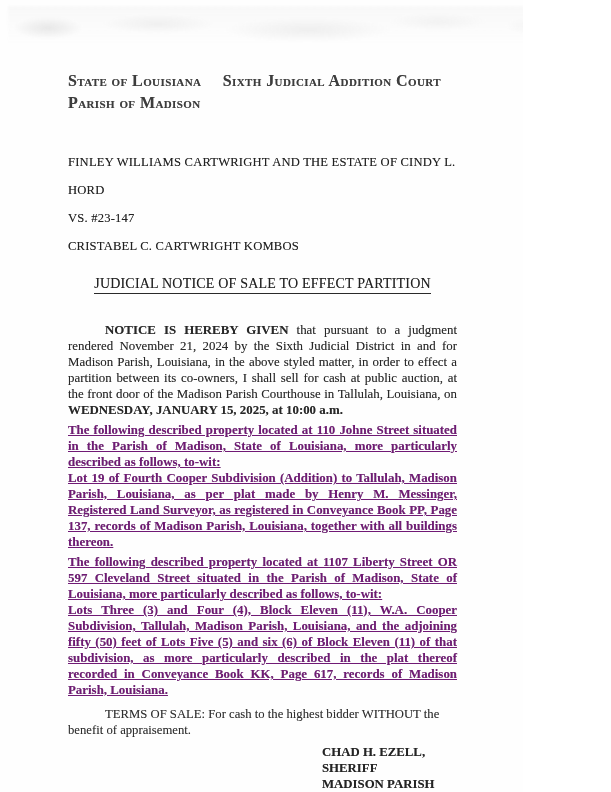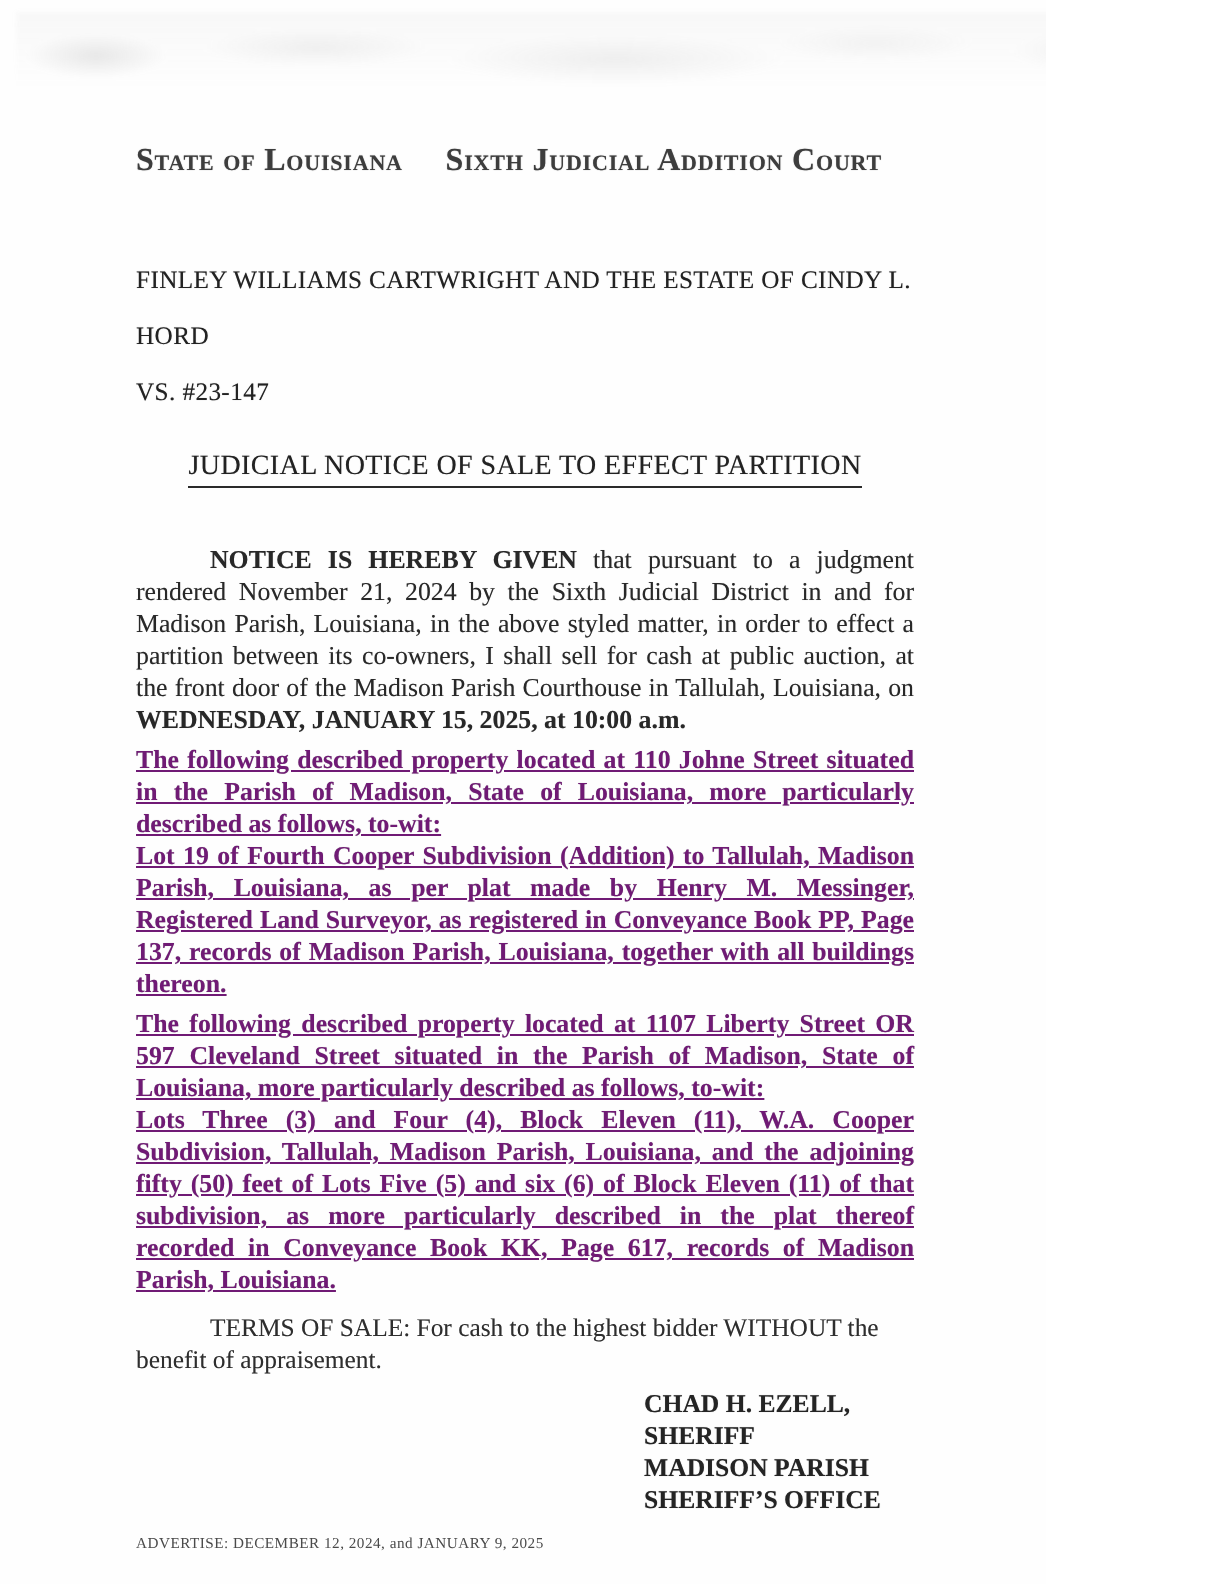--- a/index.html
+++ b/index.html
@@ -124,27 +124,29 @@
 </head>
 <body>
 
 <div class="page">
 
   <div class="scan-artifacts"></div>
 
   <div class="court-header">
     <div class="header-left">
       <div class="hdr-text">State of Louisiana</div>
+      <div class="hdr-text">Parish of Madison</div>
     </div>
     <div class="header-right hdr-text">Sixth Judicial Addition Court</div>
   </div>
 
   <div class="caption">
     <div class="caption-line">FINLEY WILLIAMS CARTWRIGHT AND THE ESTATE OF CINDY L. HORD</div>
     <div class="caption-line">VS. #23-147</div>
+    <div class="caption-line">CRISTABEL C. CARTWRIGHT KOMBOS</div>
   </div>
 
   <div class="title-wrap">
     <span class="doc-title">JUDICIAL NOTICE OF SALE TO EFFECT PARTITION</span>
   </div>
 
   <p class="para notice"><span class="bold">NOTICE IS HEREBY GIVEN</span><span> that pursuant to a judgment rendered November 21, 2024 by the Sixth Judicial District in and for Madison Parish, Louisiana, in the above styled matter, in order to effect a partition between its co-owners, I shall sell for cash at public auction, at the front door of the Madison Parish Courthouse in Tallulah, Louisiana, on </span><span class="bold">WEDNESDAY, JANUARY 15, 2025, at 10:00 a.m.</span></p>
 
   <div class="prop-block">
     <div>The following described property located at 110 Johne Street situated in the Parish of Madison, State of Louisiana, more particularly described as follows, to-wit:</div>

